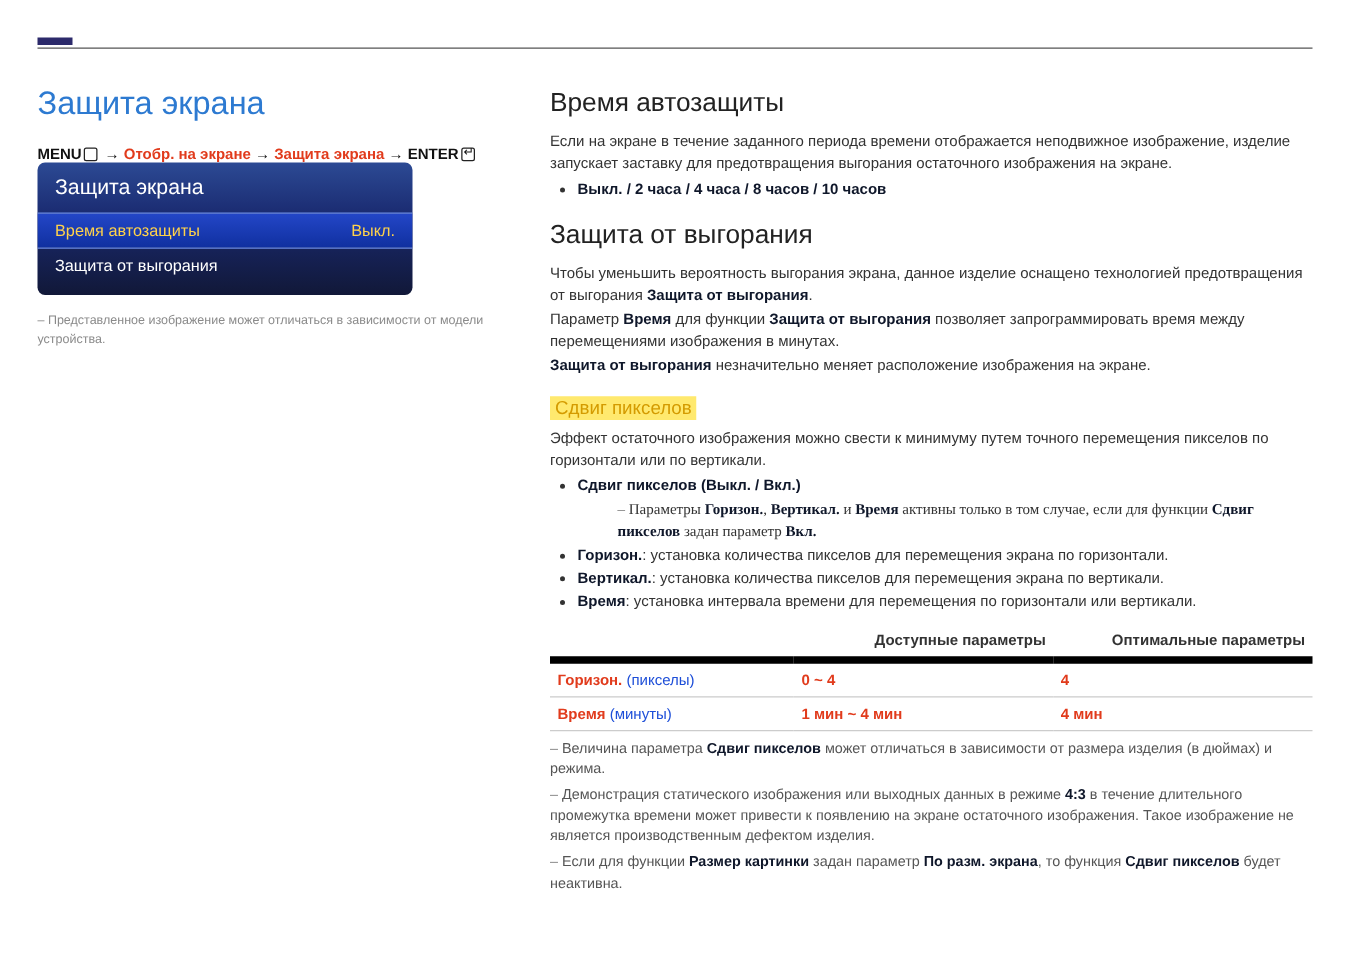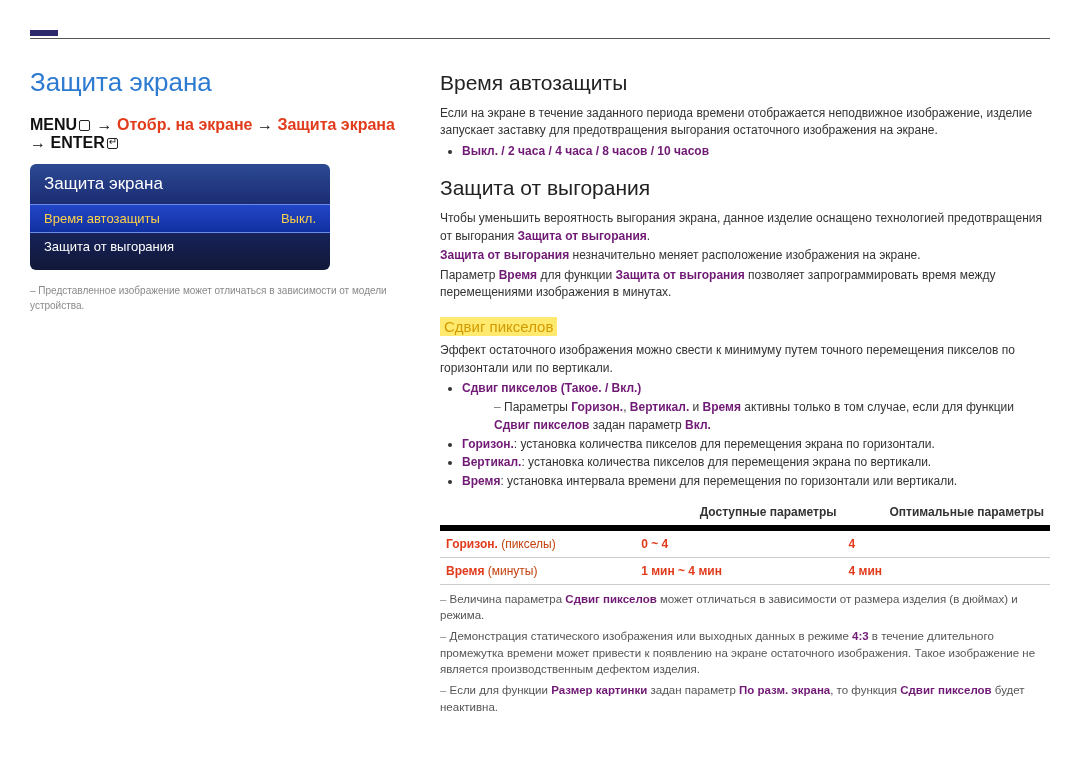--- a/index.html
+++ b/index.html
@@ -22,21 +22,21 @@
   }
   .columns { display: flex; gap: 40px; }
   .leftcol { width: 370px; flex: 0 0 370px; }
   .rightcol { flex: 1; }
   .page-title {
     font-size: 26px;
     font-weight: 400;
     color: #2d7ad1;
     margin-bottom: 18px;
   }
-  .breadcrumb { font-size: 16px; font-weight: bold; color: #111; margin-bottom: 12px; }
+  .breadcrumb { font-size: 12px; font-weight: bold; color: #111; }
   .breadcrumb .b-red { color: #e13b1c; font-weight: bold; }
   .breadcrumb .icon-box {
     display: inline-block; width: 11px; height: 11px; border: 1.5px solid #222;
     vertical-align: middle; margin: 0 2px; border-radius: 2px; position: relative;
   }
   .breadcrumb .icon-enter { position: relative; }
   .breadcrumb .icon-enter::after {
     content: "↵"; position: absolute; left: 1px; top: -3px; font-size: 10px; font-weight: normal;
   }
 
@@ -73,23 +73,23 @@
   }
   .caption-note::before { content: "– "; }
 
   h2.section {
     font-size: 21px; font-weight: 400; color: #222;
     margin-top: 4px; margin-bottom: 10px;
   }
   .rightcol p { font-size: 12px; line-height: 1.45; margin-bottom: 2px; }
   ul.bullets { margin-left: 22px; margin-top: 2px; margin-bottom: 6px; }
   ul.bullets > li { font-size: 12px; line-height: 1.55; }
-  ul.dashes { list-style: none; margin-left: 32px; }
+  ul.dashes { list-style: none; margin-left: 32px; font-family: Liberation Serif, serif; }
   ul.dashes > li::before { content: "– "; color: #777; }
-  .red { color: #701a75; font-weight: bold; }
+  .red { color: #0f172a; font-weight: bold; }
   .redn { color: #e13b1c; font-weight: bold; }
   .b { font-weight: bold; }
   .hi-yellow {
     background: #ffe96e;
     color: #d49b00;
     font-size: 15px;
     font-weight: 400;
     padding: 1px 4px;
     display: inline-block;
     margin: 14px 0 6px 0;
@@ -99,21 +99,21 @@
     width: 100%; border-collapse: collapse; margin-top: 8px; font-size: 12px;
   }
   table.params th {
     text-align: right; font-weight: bold; padding: 6px 6px; border-bottom: 6px solid #000000;
     vertical-align: top;
   }
   table.params td {
     padding: 6px 6px; border-bottom: 1px solid #ccc;
   }
   table.params td.label { color: #222; }
-  .unit { color: #c2410c; font-weight: normal; }
+  .unit { color: #1d4ed8; font-weight: normal; }
   .notes { margin-top: 6px; }
   .notes li { font-size: 11.5px; line-height: 1.45; color: #555; list-style: none; margin-bottom: 4px; }
   .notes li::before { content: "– "; color: #888; }
 </style>
 </head>
 <body>
 
 <div class="top-rule"></div>
 <div class="long-rule"></div>
 
@@ -148,31 +148,31 @@
     <p>Если на экране в течение заданного периода времени отображается неподвижное изображение, изделие запускает заставку для предотвращения выгорания остаточного изображения на экране.</p>
     <ul class="bullets">
       <li><span class="red">Выкл. / 2 часа / 4 часа / 8 часов / 10 часов</span></li>
     </ul>
 
     <h2 class="section" style="margin-top:16px;">Защита от выгорания</h2>
     <p>
       <span>Чтобы уменьшить вероятность выгорания экрана, данное изделие оснащено технологией предотвращения от выгорания </span><span class="red">Защита от выгорания</span><span>.</span>
     </p>
     <p>
-      <span class="red">Защита от выгорания</span><span> незначительно меняет расположение изображения на экране.</span>
+      <span>Параметр </span><span class="red">Время</span><span> для функции </span><span class="red">Защита от выгорания</span><span> позволяет запрограммировать время между перемещениями изображения в минутах.</span>
     </p>
     <p>
-      <span>Параметр </span><span class="red">Время</span><span> для функции </span><span class="red">Защита от выгорания</span><span> позволяет запрограммировать время между перемещениями изображения в минутах.</span>
+      <span class="red">Защита от выгорания</span><span> незначительно меняет расположение изображения на экране.</span>
     </p>
 
     <span class="hi-yellow">Сдвиг пикселов</span>
     <p>Эффект остаточного изображения можно свести к минимуму путем точного перемещения пикселов по горизонтали или по вертикали.</p>
     <ul class="bullets">
       <li>
-        <span class="red">Сдвиг пикселов</span><span class="red"> (Такое. / Вкл.)</span>
+        <span class="red">Сдвиг пикселов</span><span class="red"> (Выкл. / Вкл.)</span>
         <ul class="dashes">
           <li>
             <span>Параметры </span><span class="red">Горизон.</span><span>, </span><span class="red">Вертикал.</span><span> и </span><span class="red">Время</span><span> активны только в том случае, если для функции </span><span class="red">Сдвиг пикселов</span><span> задан параметр </span><span class="red">Вкл.</span>
           </li>
         </ul>
       </li>
       <li><span class="red">Горизон.</span><span>: установка количества пикселов для перемещения экрана по горизонтали.</span></li>
       <li><span class="red">Вертикал.</span><span>: установка количества пикселов для перемещения экрана по вертикали.</span></li>
       <li><span class="red">Время</span><span>: установка интервала времени для перемещения по горизонтали или вертикали.</span></li>
     </ul>

